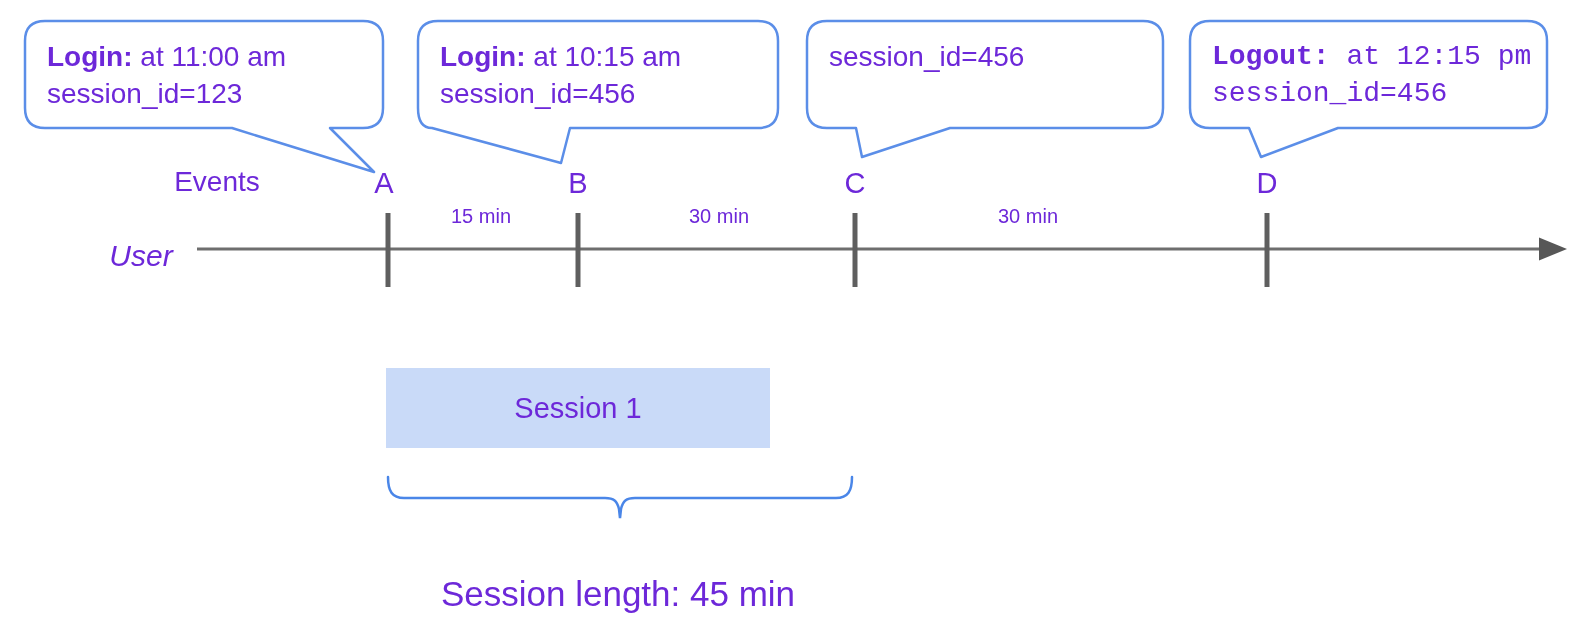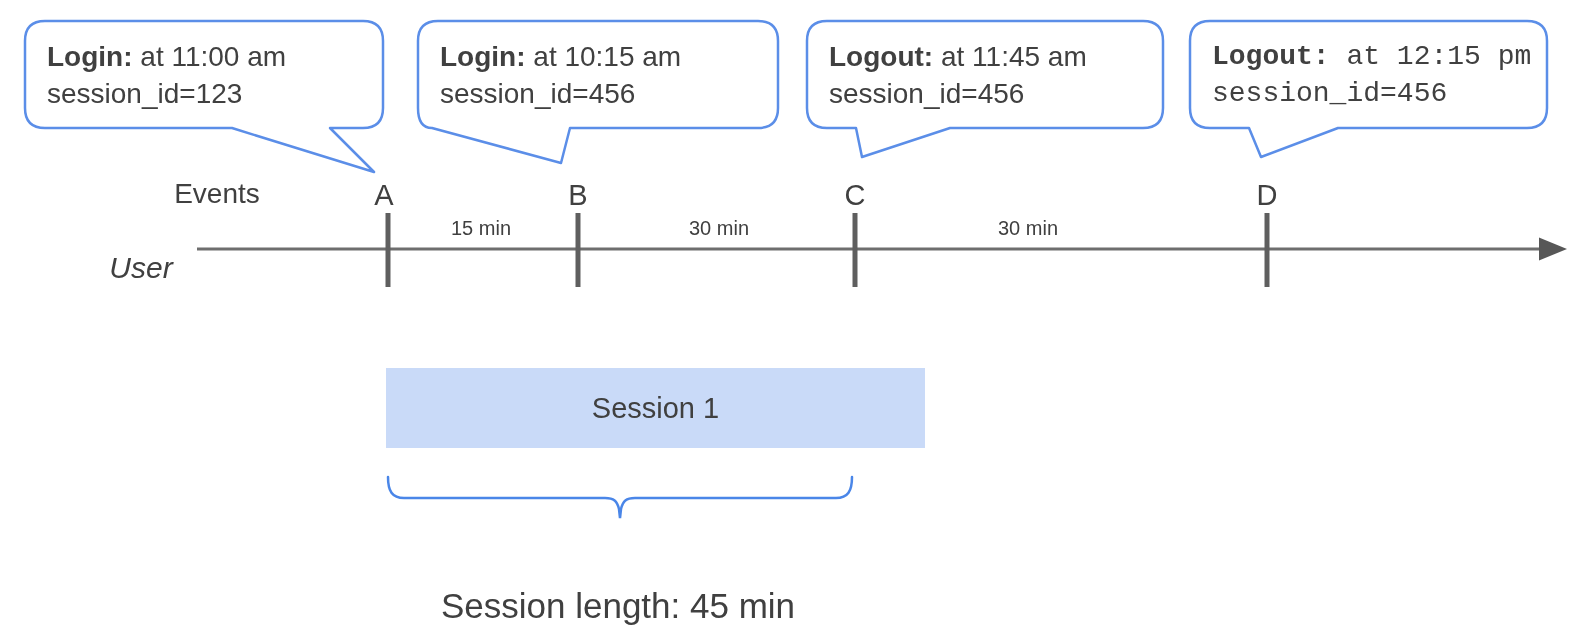--- a/index.html
+++ b/index.html
@@ -3,31 +3,31 @@
 <meta charset="utf-8">
 <style>
   * { margin: 0; padding: 0; box-sizing: border-box; }
   html, body { background: #ffffff; }
   .canvas {
     position: relative;
     width: 1574px;
     height: 630px;
     background: #ffffff;
     font-family: "Liberation Sans", sans-serif;
-    color: #404040;
+    color: #6d28d9;
     overflow: hidden;
   }
   .shapes-layer {
     position: absolute;
     left: 0; top: 0;
     width: 1574px; height: 630px;
     z-index: 1;
   }
   .txt { position: absolute; z-index: 2; white-space: nowrap; }
-  .centered { transform: translateX(-50%); margin-top: 12px; }
+  .centered { transform: translateX(-50%); }
 
   .bubble-text {
     position: absolute;
     top: 38px;
     z-index: 2;
     font-size: 28px;
     line-height: 37px;
     white-space: nowrap;
   }
   .bubble-text .bold { font-weight: bold; }
@@ -46,21 +46,21 @@
   .interval-label { top: 201px; font-size: 20px; line-height: 30px; }
   .il-ab { left: 481px; }
   .il-bc { left: 719px; }
   .il-cd { left: 1028px; }
 
   .user-label { left: 141px; top: 238px; font-size: 30px; line-height: 36px; font-style: italic; }
 
   .session-box {
     position: absolute;
     left: 386px; top: 368px;
-    width: 539px; height: 80px;
+    width: 384px; height: 80px;
     background: #c9daf8;
     z-index: 1;
     display: flex;
     align-items: center;
     justify-content: center;
     font-size: 29px;
   }
   .session-length { left: 618px; top: 576px; font-size: 35px; line-height: 36px; }
 </style>
 </head>
@@ -88,21 +88,20 @@
 
   <div class="bubble-text bt-a">
     <div class="line"><span class="bold">Login:</span><span> at 11:00 am</span></div>
     <div class="line">session_id=123</div>
   </div>
   <div class="bubble-text bt-b">
     <div class="line"><span class="bold">Login:</span><span> at 10:15 am</span></div>
     <div class="line">session_id=456</div>
   </div>
   <div class="bubble-text bt-c">
-    <div class="line"><span class="bold">Logout:</span><span> at 11:45 am</span></div>
     <div class="line">session_id=456</div>
   </div>
   <div class="bubble-text bt-d">
     <div class="line"><span class="bold">Logout:</span><span> at 12:15 pm</span></div>
     <div class="line">session_id=456</div>
   </div>
 
   <div class="txt centered events-label">Events</div>
   <div class="txt centered event-letter el-a">A</div>
   <div class="txt centered event-letter el-b">B</div>

